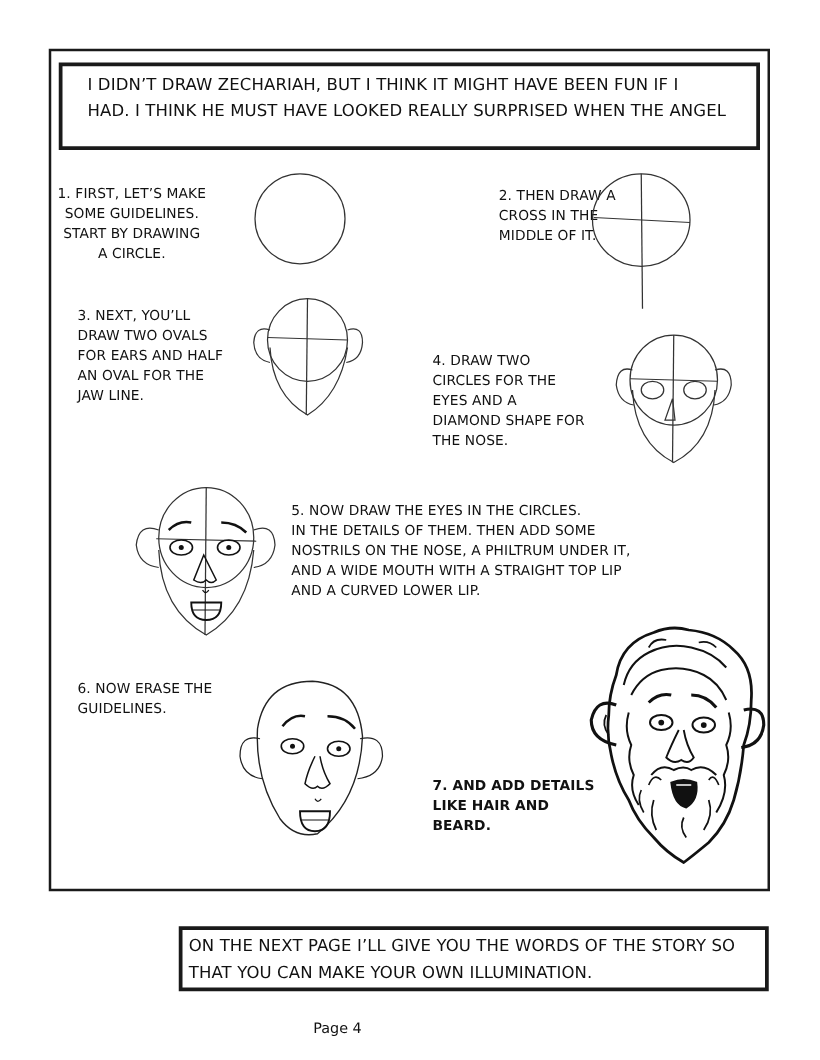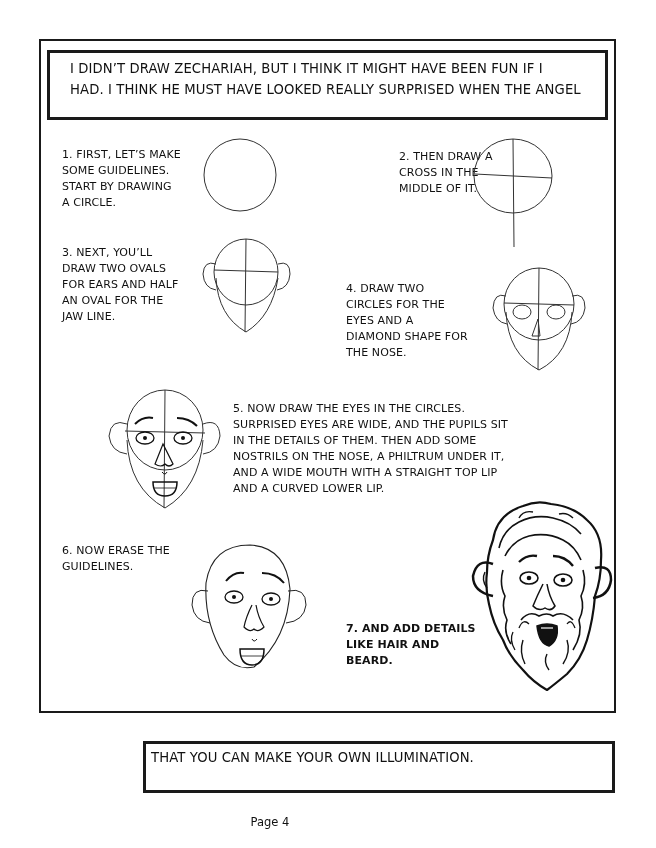--- a/index.html
+++ b/index.html
@@ -33,21 +33,21 @@
 </head>
 <body>
 
 <div class="outer"></div>
 
 <div class="intro">
   <div>I DIDN’T DRAW ZECHARIAH, BUT I THINK IT MIGHT HAVE BEEN FUN IF I</div>
   <div>HAD.  I THINK HE MUST HAVE LOOKED REALLY SURPRISED WHEN THE ANGEL</div>
 </div>
 
-<div class="step-text" style="left:62px; top:147px;">
+<div class="step-text" style="left:46px; top:147px;text-align:center;">
   <div>1. FIRST, LET’S MAKE</div>
   <div>SOME GUIDELINES.</div>
   <div>START BY DRAWING</div>
   <div>A CIRCLE.</div>
 </div>
 <div class="fig" style="left:200px; top:135px;">
   <svg width="80" height="80" viewBox="0 0 80 80">
     <ellipse cx="40" cy="40" rx="36" ry="36" fill="none" stroke="#333" stroke-width="1"></ellipse>
   </svg>
 </div>
@@ -119,21 +119,20 @@
     <ellipse cx="80" cy="50" rx="9" ry="6" fill="none" stroke="#111" stroke-width="1.3"></ellipse>
     <circle cx="80" cy="50" r="2" fill="#111"></circle>
     <path d="M60 56 L52 76 Q58 80 62 76 Q66 80 70 76 Z" fill="none" stroke="#111" stroke-width="1.2"></path>
     <path d="M59 84 Q62 88 64 84" fill="none" stroke="#111" stroke-width="1"></path>
     <path d="M50 94 L74 94 Q74 108 62 108 Q50 108 50 94 Z" fill="none" stroke="#111" stroke-width="1.5"></path>
     <line x1="51" y1="100" x2="73" y2="100" stroke="#111" stroke-width="0.8"></line>
   </svg>
 </div>
 <div class="step-text" style="left:233px; top:401px;">
   <div>5.  NOW DRAW THE EYES IN THE CIRCLES.</div>
-  <div>SURPRISED EYES ARE WIDE, AND THE PUPILS SIT</div>
   <div>IN THE DETAILS OF THEM.  THEN ADD SOME</div>
   <div>NOSTRILS ON THE NOSE, A PHILTRUM UNDER IT,</div>
   <div>AND A WIDE MOUTH WITH A STRAIGHT TOP LIP</div>
   <div>AND A CURVED LOWER LIP.</div>
 </div>
 
 <div class="step-text" style="left:62px; top:543px;">
   <div>6. NOW ERASE THE</div>
   <div>GUIDELINES.</div>
 </div>
@@ -195,16 +194,17 @@
     <path d="M78 128 L90 128" stroke="#fff" stroke-width="1.2"></path>
 
     <path d="M60 140 Q56 152 62 164" fill="none" stroke="#111" stroke-width="1.4"></path>
     <path d="M84 154 Q80 162 86 170" fill="none" stroke="#111" stroke-width="1.4"></path>
     <path d="M104 140 Q108 152 100 164" fill="none" stroke="#111" stroke-width="1.4"></path>
     <path d="M50 132 Q46 140 52 150" fill="none" stroke="#111" stroke-width="1.3"></path>
   </svg>
 </div>
 
 <div class="note">
+  <div>ON THE NEXT PAGE I’LL GIVE YOU THE WORDS OF THE STORY SO</div>
   <div>THAT YOU CAN MAKE YOUR OWN ILLUMINATION.</div>
 </div>
 
 <div class="page-num">Page 4</div>
 
 </body></html>

